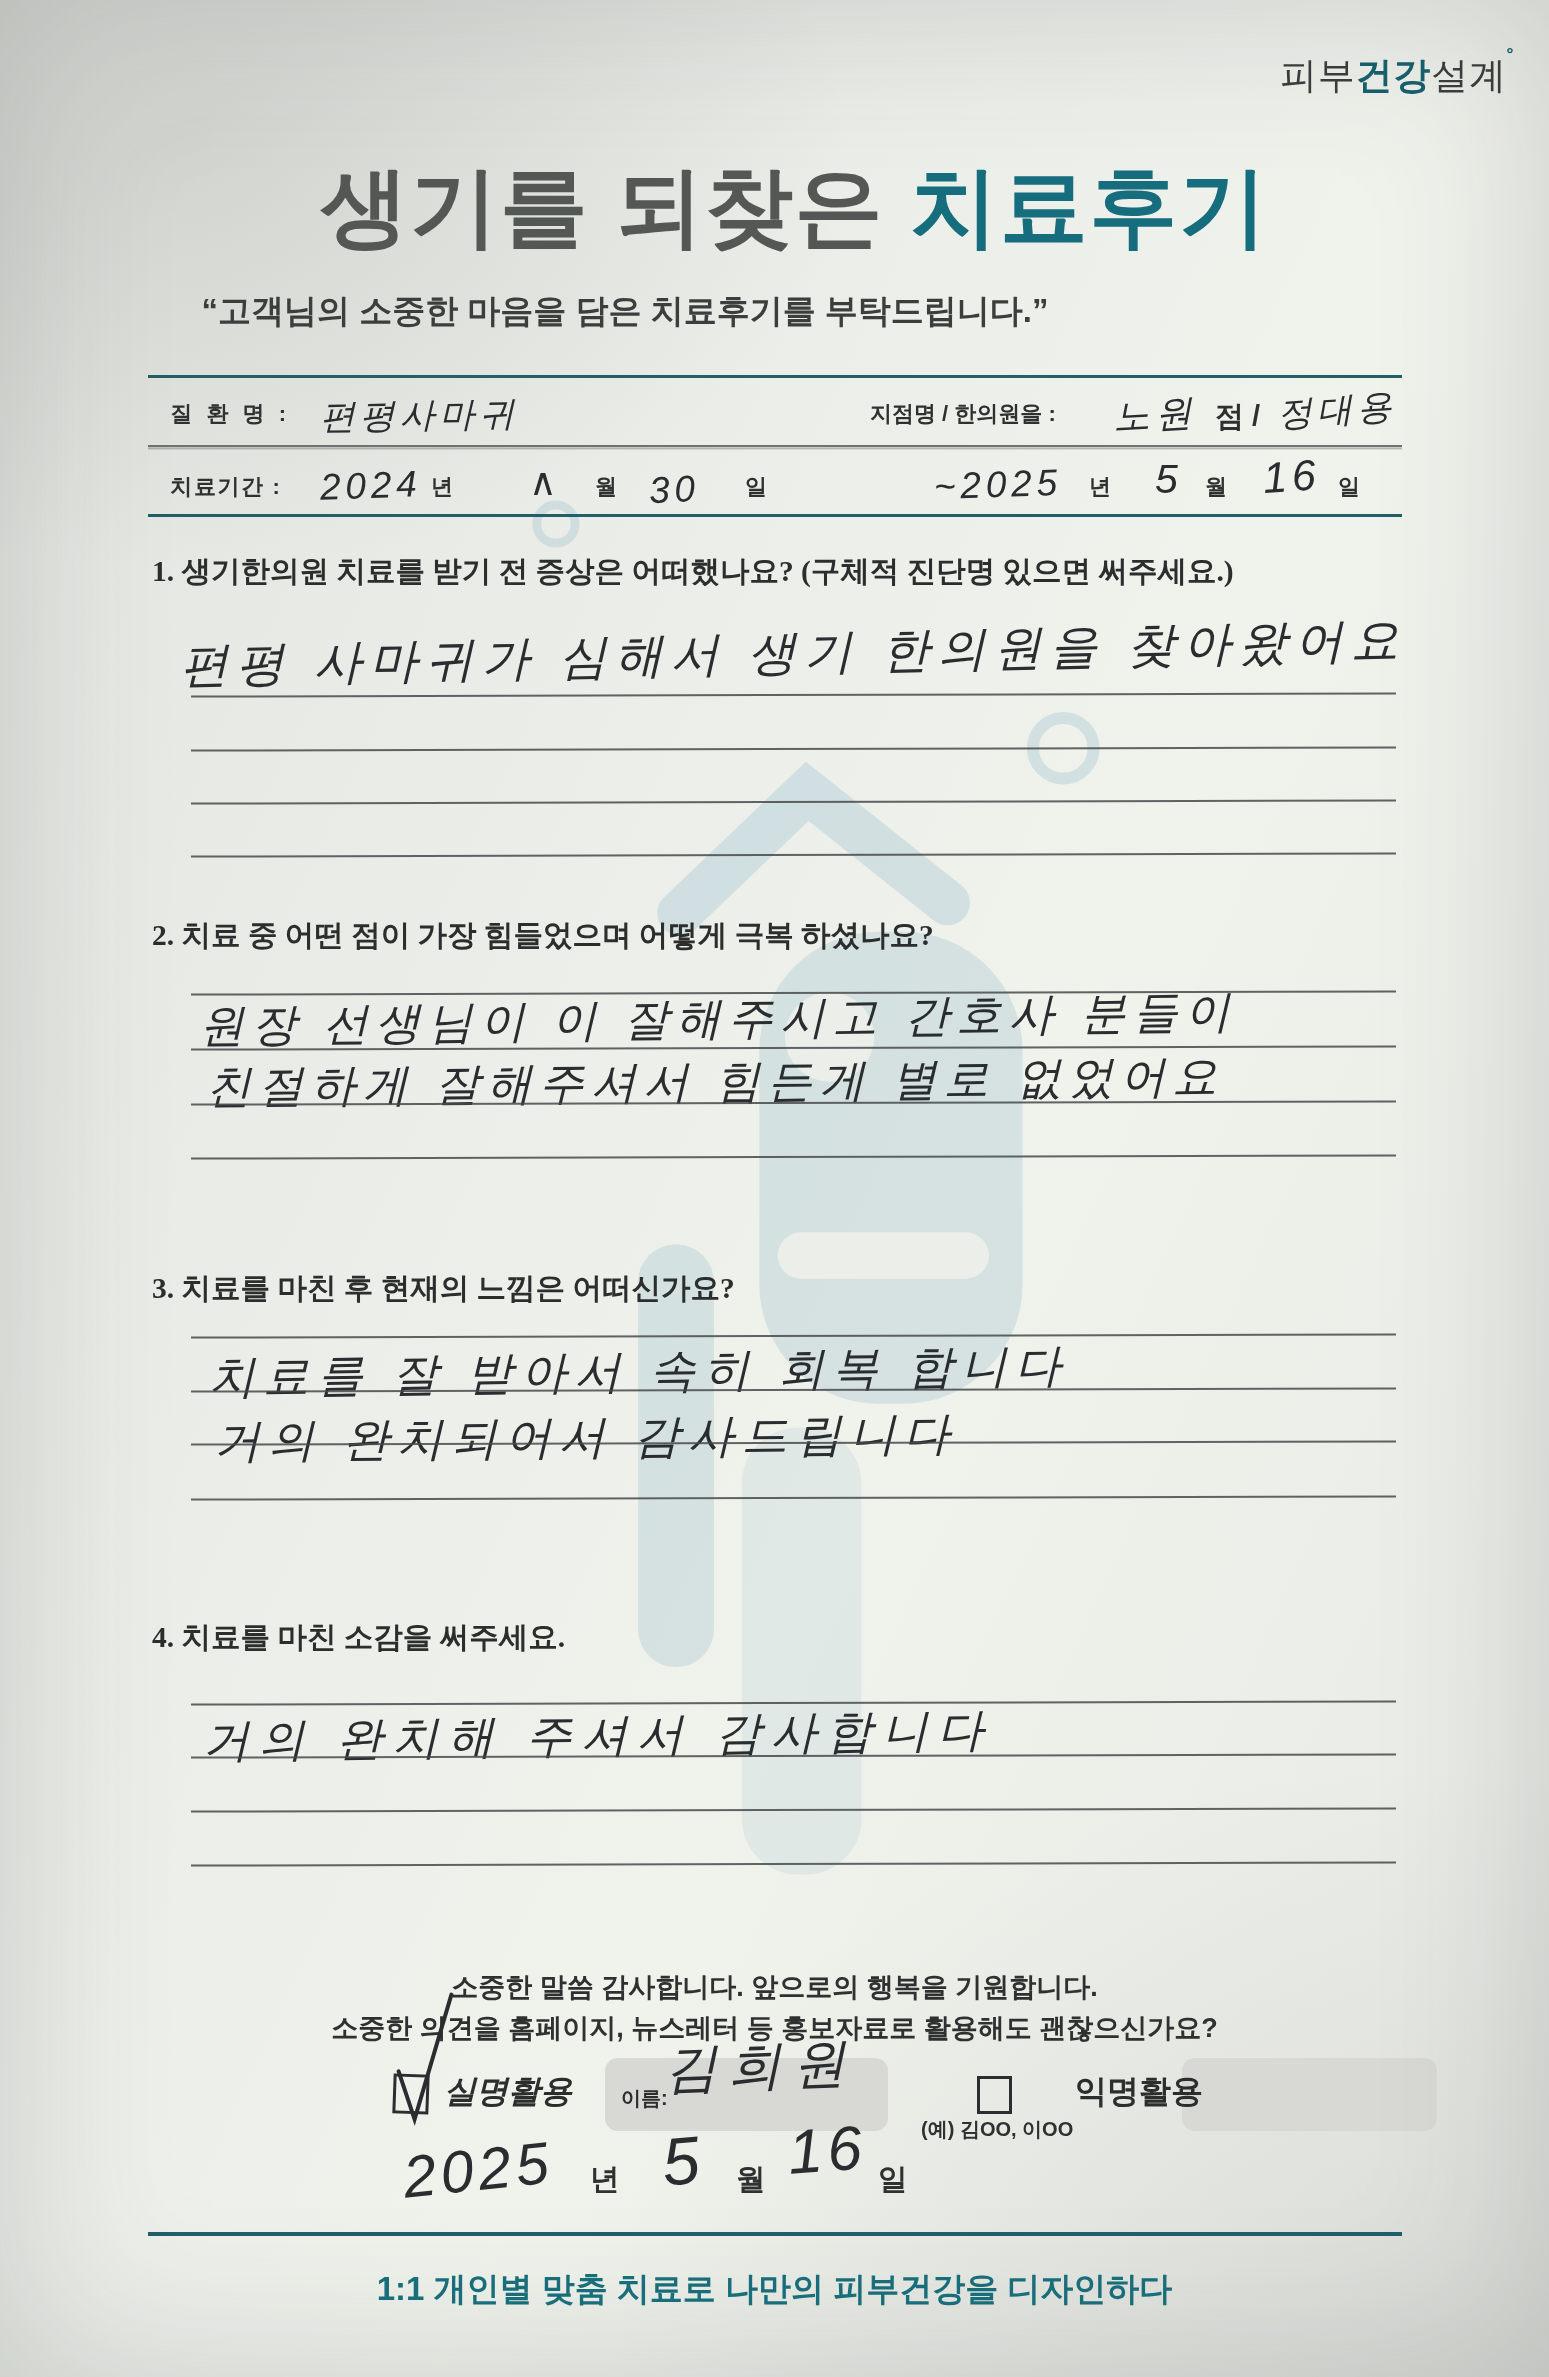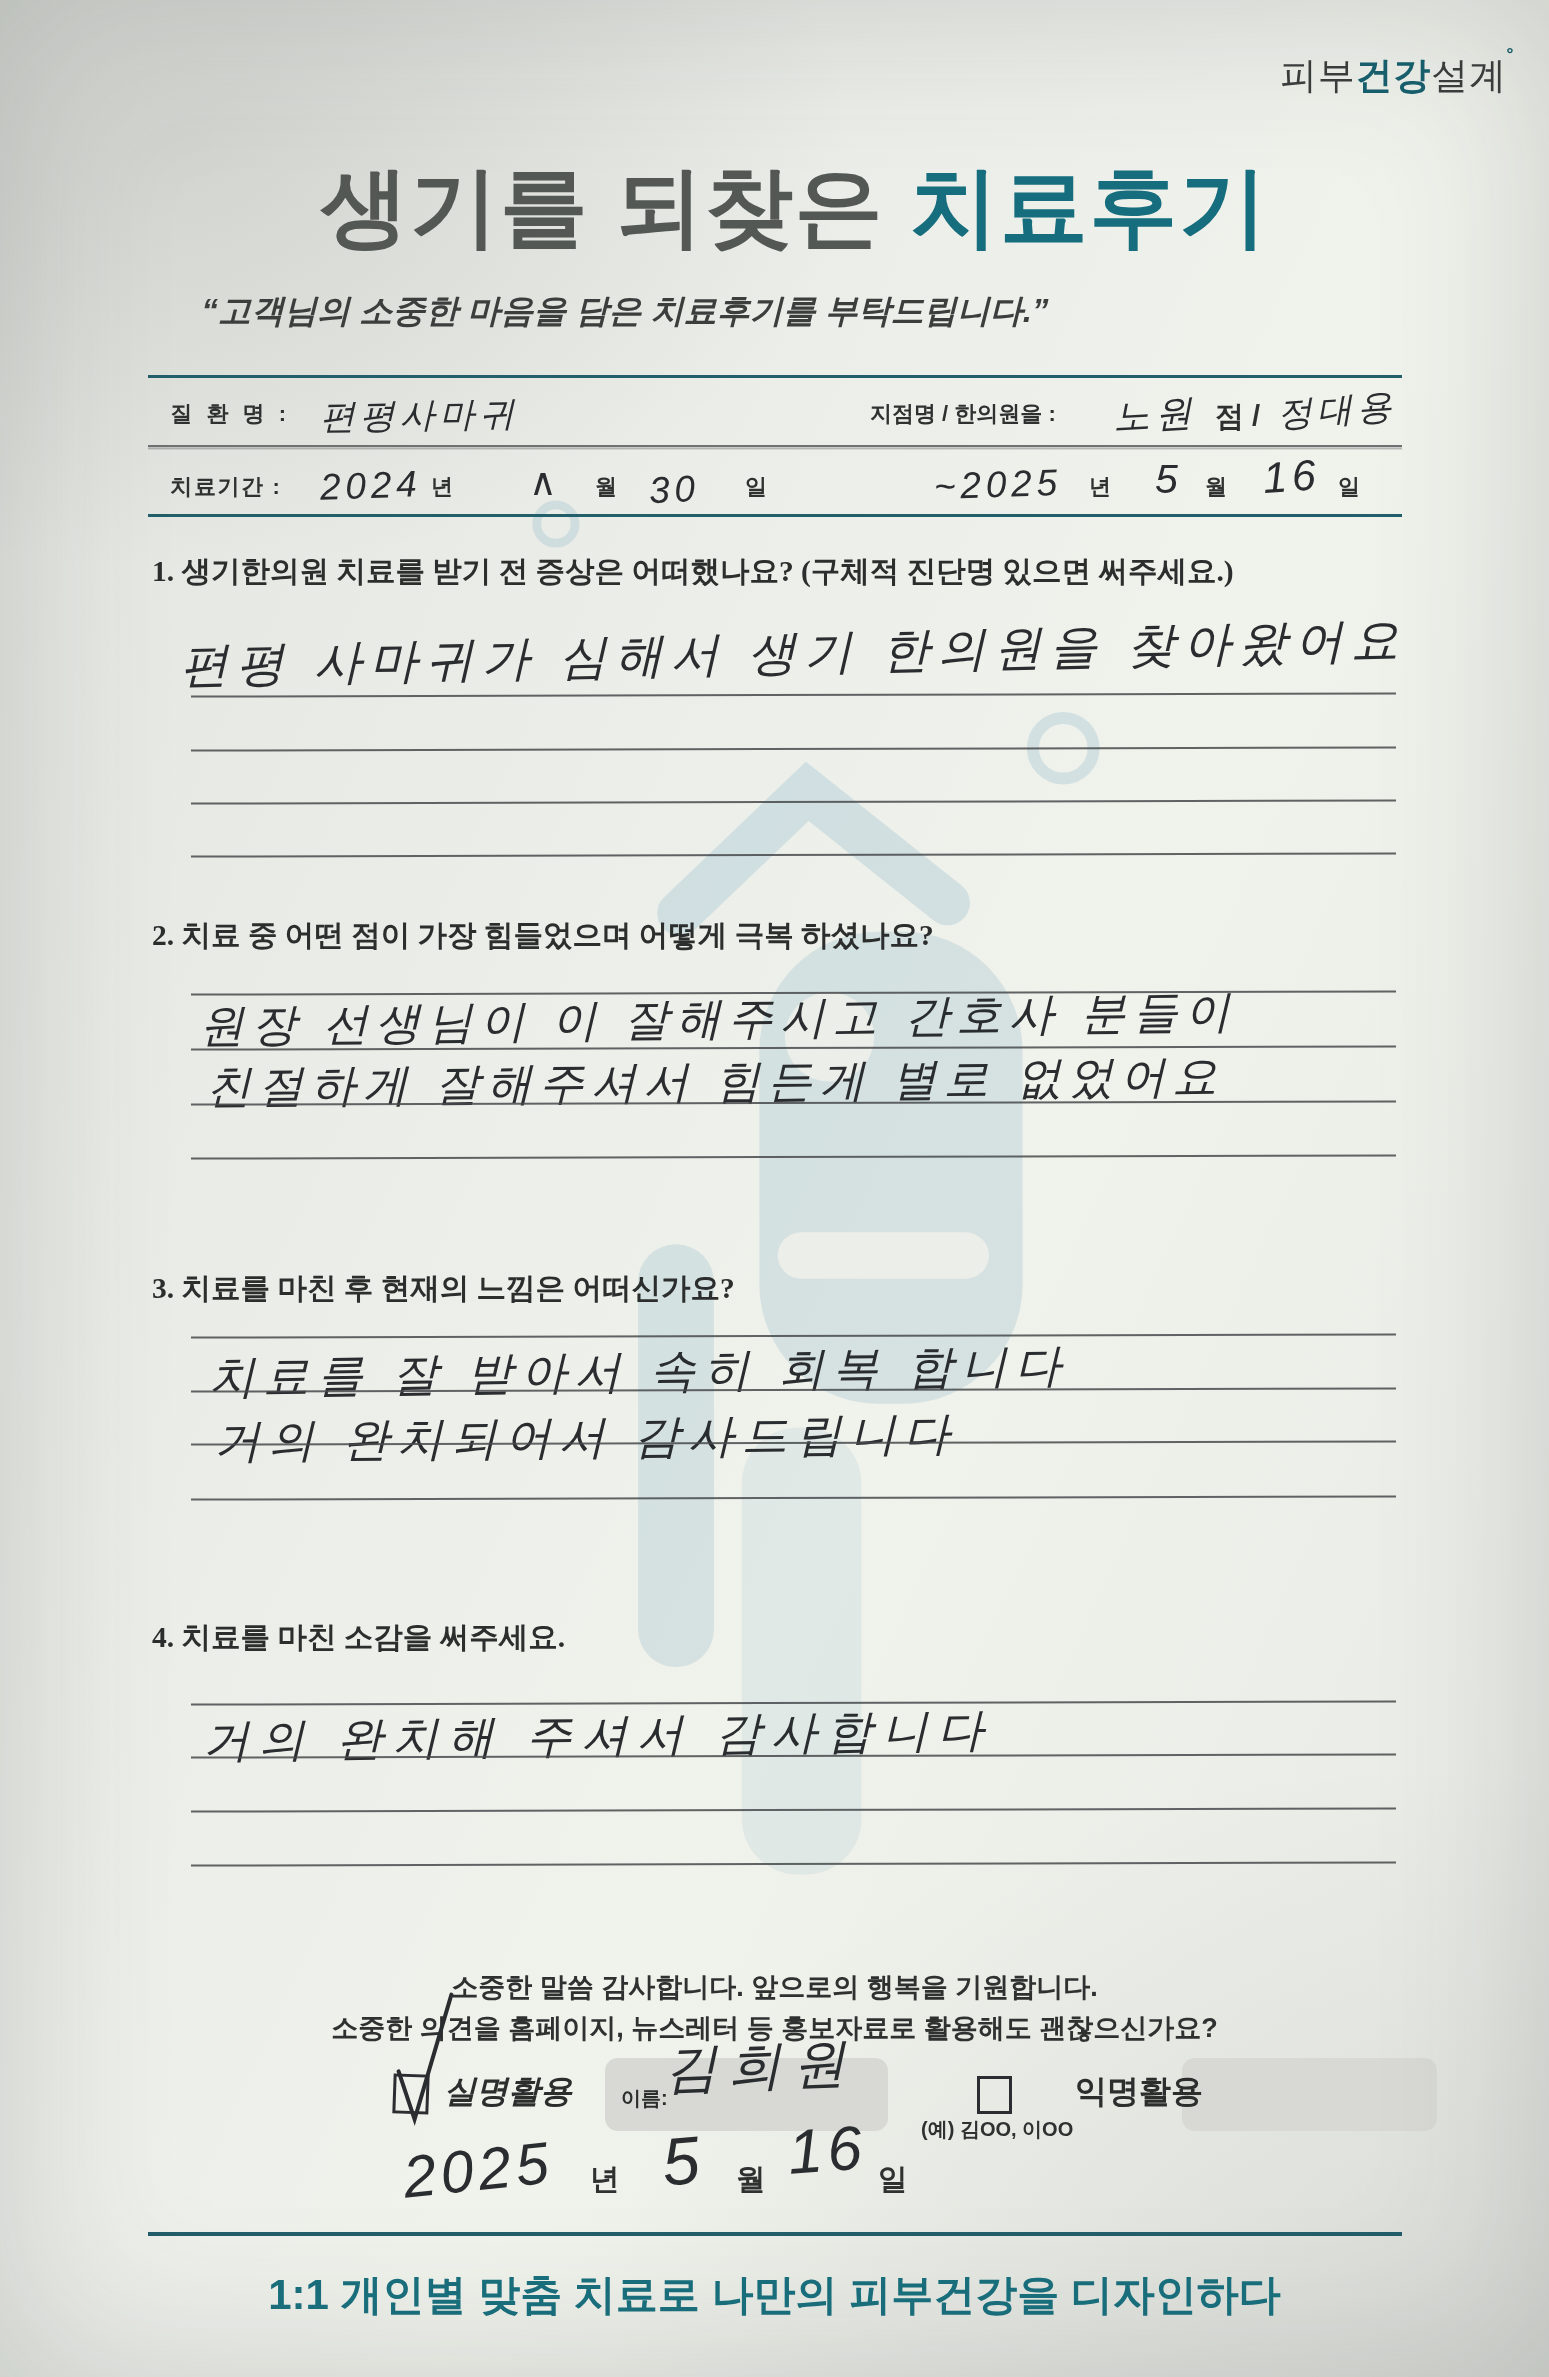--- a/index.html
+++ b/index.html
@@ -25,38 +25,38 @@
     font-style:italic;color:#2a2d2f;white-space:nowrap;
     letter-spacing:4.8px;line-height:1;
   }
   
   .logo{top:46px;right:34px;font-size:37px;letter-spacing:0.8px;color:#3a3d3c;}
   .logo .accent{color:#17606f;font-weight:bold;}
   .logo .degree{color:#17606f;font-size:22.3px;vertical-align:22.3px;font-weight:bold;}
   .title{top:148px;left:0;width:1549px;text-align:center;font-size:88px;font-weight:800;letter-spacing:1.6px;white-space:nowrap;padding-left:20px;}
   .title .plain{color:#535855;}
   .title .accent{color:#156d7d;}
-  .subtitle{top:289px;left:0;width:1250px;text-align:center;font-size:33px;font-weight:700;color:#3b3e3d;font-style:italic;}
+  .subtitle{top:289px;left:0;width:1250px;text-align:center;font-size:33px;font-weight:700;color:#3b3e3d;}
   
   .info-table{top:375px;left:148px;width:1254px;height:136px;
     border-top:3.2px solid #235e6b;border-bottom:3.2px solid #235e6b;}
   .info-divider{top:67px;left:0;width:1254px;height:1.6px;background:#6f7172;box-shadow:0 2.4px 0 rgba(111,113,114,0.45);}
   .lbl{font-weight:bold;font-size:22px;color:#2e3130;white-space:nowrap;}
   
   .rule{position:absolute;left:191px;width:1205px;height:1.6px;background:rgba(70,73,75,0.85);transform:rotate(-0.15deg);}
   .qhead{position:absolute;left:152px;font-size:29.5px;font-weight:bold;color:#2b2e2d;white-space:nowrap;font-family:Liberation Serif, serif;}
   
   .wm{position:absolute;top:0;left:0;pointer-events:none;}
   
   .center{left:0;width:1549px;text-align:center;}
   .graybox{background:#d8d9d5;border-radius:12.8px;}
   .checkbox{border:3.2px solid #2b2e30;background:transparent;}
   
   .footrule{top:2232px;left:148px;width:1254px;height:4px;background:#235e6b;}
-  .slogan{top:2267px;font-size:42px;font-weight:600;color:#19707e;}
+  .slogan{top:2267px;font-size:33px;font-weight:600;color:#19707e;}
 </style>
 </head>
 <body>
 
 <div class="page">
 
   <svg class="wm" width="1549" height="2377" viewBox="0 0 1942 2980">
     <g fill="none" stroke="#aac7d3" stroke-opacity="0.42">
       <circle cx="697" cy="657" r="24" stroke-width="11"></circle>
       <circle cx="1333" cy="938" r="38" stroke-width="15"></circle>

